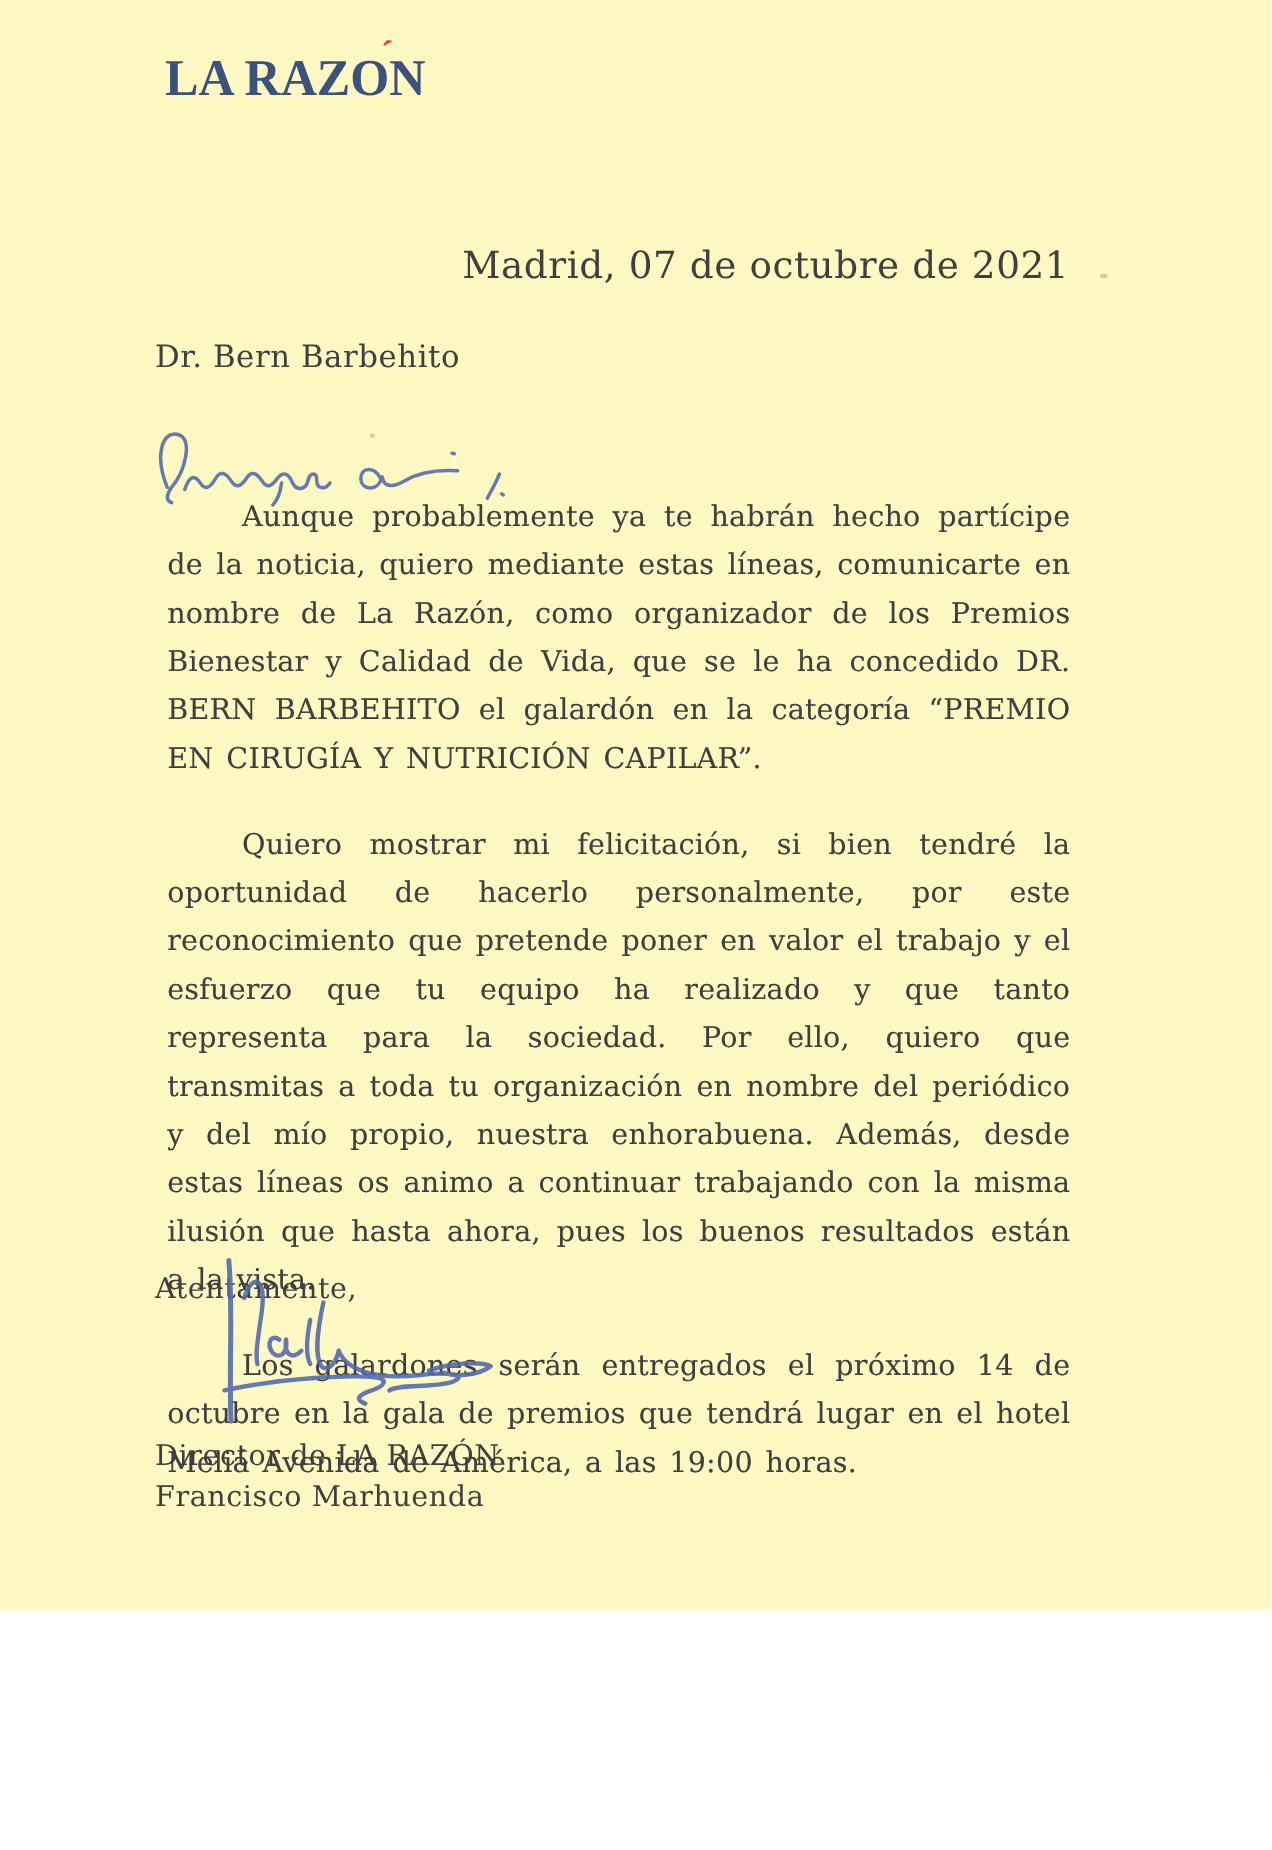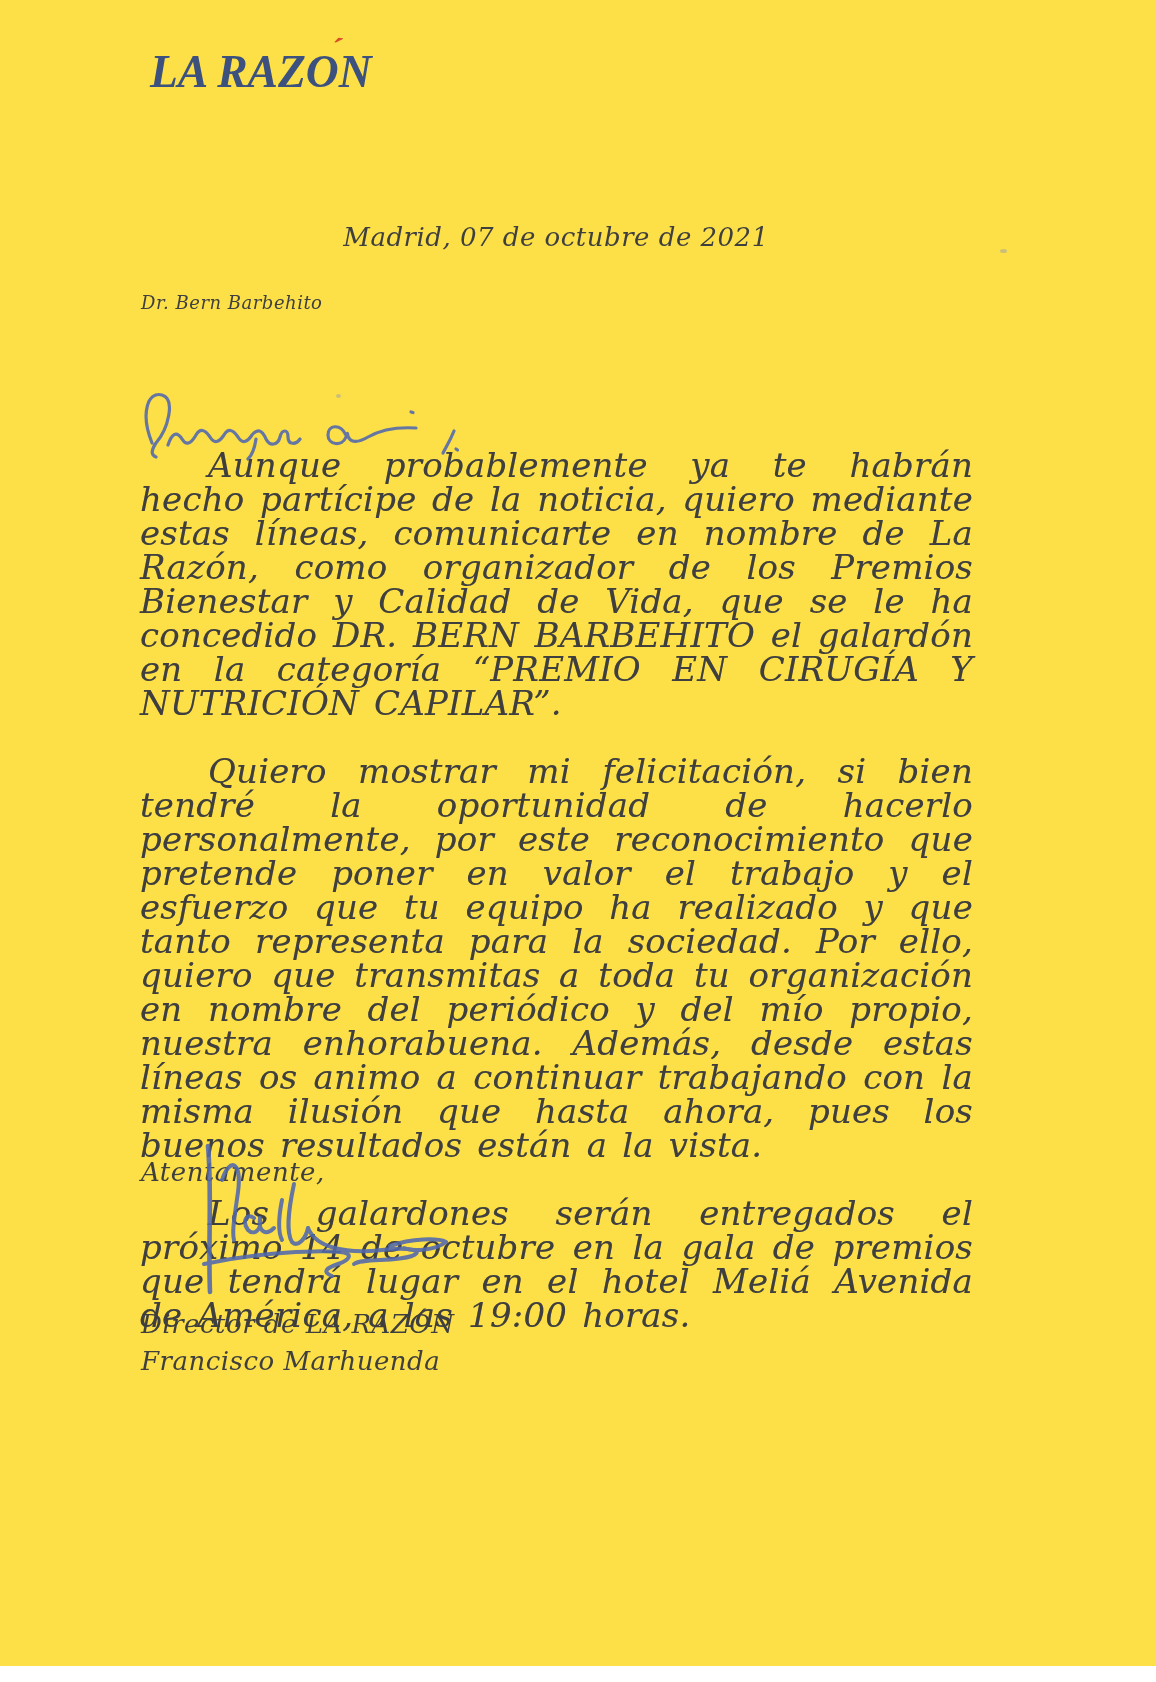--- a/index.html
+++ b/index.html
@@ -1,23 +1,22 @@
 <!DOCTYPE html>
 <html><head>
 <meta charset="utf-8">
 <style>
   html,body{margin:0;padding:0;background:#ffffff;}
   .page{
     position:relative;
-    width:1156px;height:1666px;
-    background:#fde047;
+    width:1156px;height:1464px;
+    background:#fef9c3;
     overflow:hidden;
     font-family:"DejaVu Serif", serif;
     color:#3f3f3f;
-    font-style:italic;
   }
   
   .logo{
     position:absolute;left:150px;top:44px;
     font-family:"Liberation Serif", serif;
     font-weight:700;
     font-size:47px;
     letter-spacing:0px;
     color:#3d517e;
     white-space:nowrap;
@@ -29,36 +28,36 @@
     position:absolute;
     top:-13px;right:-2px;
     font-size:34px;
     color:#d94f2a;
     font-weight:700;
     transform:rotate(8deg);
   }
   
   .dateline{
     position:absolute;left:140px;top:222px;width:832px;
-    text-align:center;
-    font-size:26px;
+    text-align:right;
+    font-size:34px;
     letter-spacing:0.5px;
   }
   .recipient{
-    position:absolute;left:141px;top:292px;
-    font-size:18px;
+    position:absolute;left:141px;top:308px;
+    font-size:28px;
     letter-spacing:0.5px;
   }
   .body-text{
     position:absolute;left:140px;top:448px;width:833px;
   }
   .body-text p{
-    margin:0 0 34px 0;
-    font-size:34px;
-    line-height:34px;
+    margin:0 0 34px 12px;
+    font-size:26px;
+    line-height:44px;
     text-align:justify;
     text-indent:68px;
     word-spacing:0.12em;
     letter-spacing:0.2px;
     text-shadow:0 0 0.6px rgba(70,70,70,0.35);
   }
   .closing{
     position:absolute;left:141px;top:1145px;
     font-size:26px;letter-spacing:0.5px;margin-top:12px;
   }

